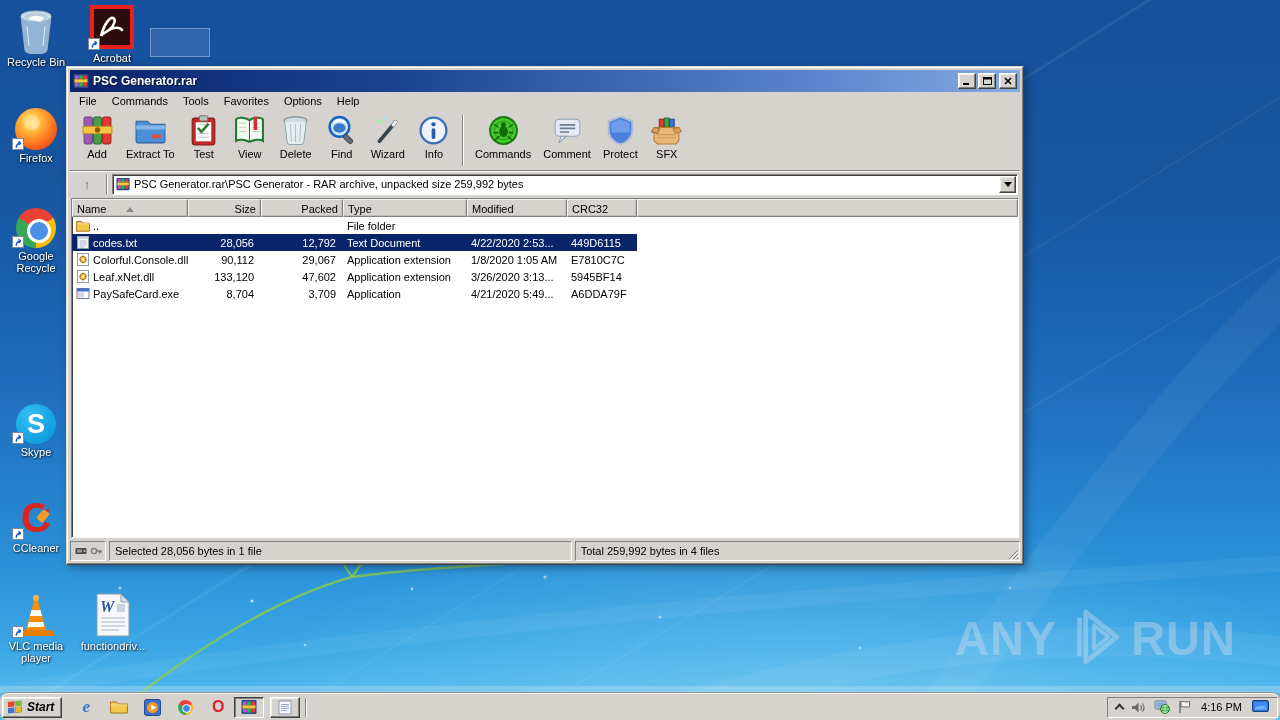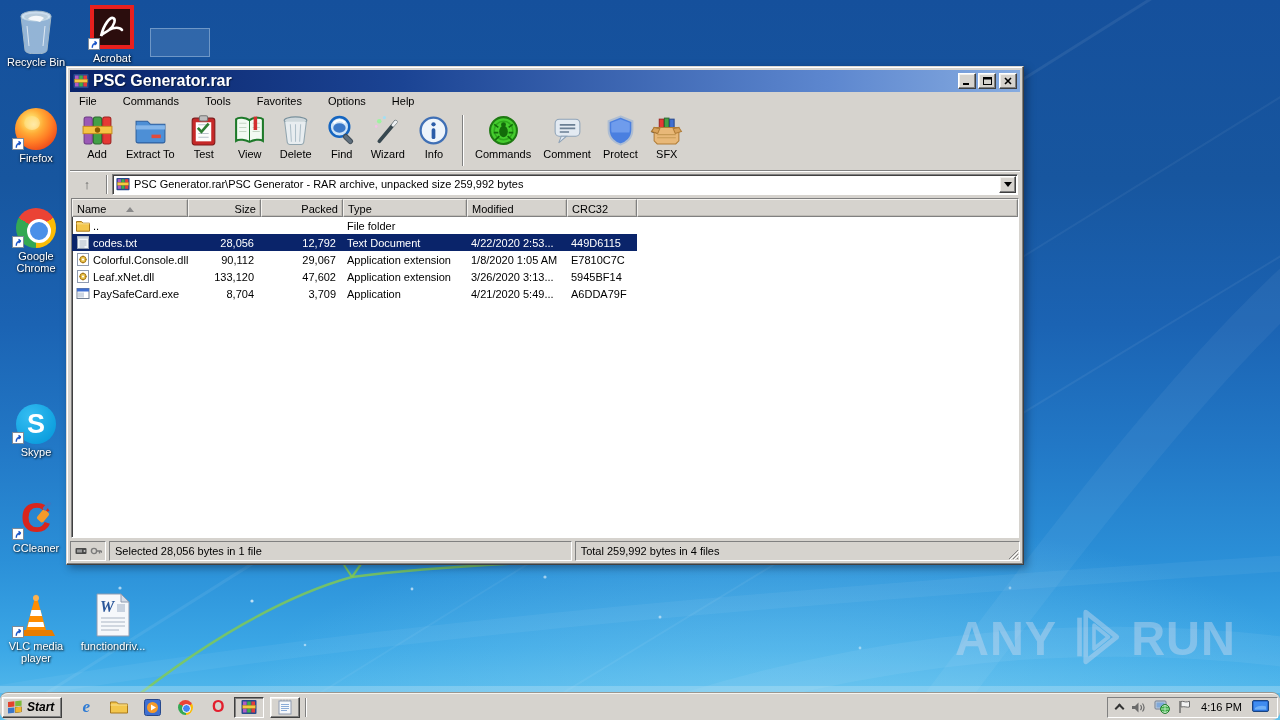--- a/index.html
+++ b/index.html
@@ -39,26 +39,26 @@
     box-shadow: inset 1px 1px 0 #808080; }
   .sunkenp{ border:1px solid; border-color:#808080 #fff #fff #808080; }
 
   
   .win{ position:absolute; left:66px; top:66px; width:958px; height:499px; background:#d6d3ce;
     border:1px solid; border-color:#dcd9d4 #404040 #404040 #dcd9d4;
     box-shadow: inset -1px -1px 0 #808080, inset 1px 1px 0 #fff, 3px 3px 8px rgba(0,0,20,.35);
     padding:3px; display:flex; flex-direction:column; font-size:11px; }
   .titlebar{ height:22px; background:linear-gradient(to right,#0a246a,#1b4494 35%,#5d87cf 80%,#86abe0);
     display:flex; align-items:center; padding:0 3px; gap:4px; flex:0 0 auto; }
-  .titlebar .ttext{ color:#fff; font-weight:bold; font-size:16px; flex:1;
+  .titlebar .ttext{ color:#fff; font-weight:bold; font-size:12px; flex:1;
     text-shadow:1px 1px 1px rgba(0,0,0,.5); white-space:nowrap; overflow:hidden; }
   .tbtn{ width:18px; height:16px; display:flex; align-items:center; justify-content:center; padding:0; }
   .tbtn + .tbtn{ margin-left:2px; }
 
-  .menubar{ height:18px; display:flex; align-items:center; padding:1px 2px; gap:12px; flex:0 0 auto; }
+  .menubar{ height:18px; display:flex; align-items:center; padding:1px 2px; gap:1px; flex:0 0 auto; }
   .menubar span{ padding:2px 7px; }
 
   .toolbar{ flex:0 0 auto; height:61px; display:flex; align-items:stretch; padding:1px 2px 0 4px;
     border-bottom:1px solid #808080; box-shadow:0 1px 0 #fff; }
   .tbbtn{ min-width:46px; padding:2px 5px 1px; display:flex; flex-direction:column; align-items:center;
     justify-content:flex-start; gap:1px; border:1px solid transparent; }
   .tbbtn svg{ width:33px; height:33px; flex:0 0 auto; }
   .tbbtn .tl{ font-size:11px; line-height:12px; white-space:nowrap; }
   .tbsep{ width:2px; margin:4px 5px; border-left:1px solid #808080; border-right:1px solid #fff; }
 
@@ -221,21 +221,21 @@
 
   <div class="dicon" style="left:0;top:202px">
     <div class="ig">
       <div class="g-chrome"></div>
       <span class="sc-arrow">
         <svg viewBox="0 0 10 10" fill="none" stroke="#1b56c8" stroke-width="1.6">
           <path d="M2.5 8.5 Q2.5 3.5 7.5 3.5 M7.5 3.5 L5 1.6 M7.5 3.5 L5 5.4"></path>
         </svg>
       </span>
     </div>
-    <div class="lbl">Google Chrome</div>
+    <div class="lbl">Google Recycle</div>
   </div>
 
 
   <div class="dicon" style="left:0;top:398px">
     <div class="ig">
       <div class="g-skype">S</div>
       <span class="sc-arrow">
         <svg viewBox="0 0 10 10" fill="none" stroke="#1b56c8" stroke-width="1.6">
           <path d="M2.5 8.5 Q2.5 3.5 7.5 3.5 M7.5 3.5 L5 1.6 M7.5 3.5 L5 5.4"></path>
         </svg>

